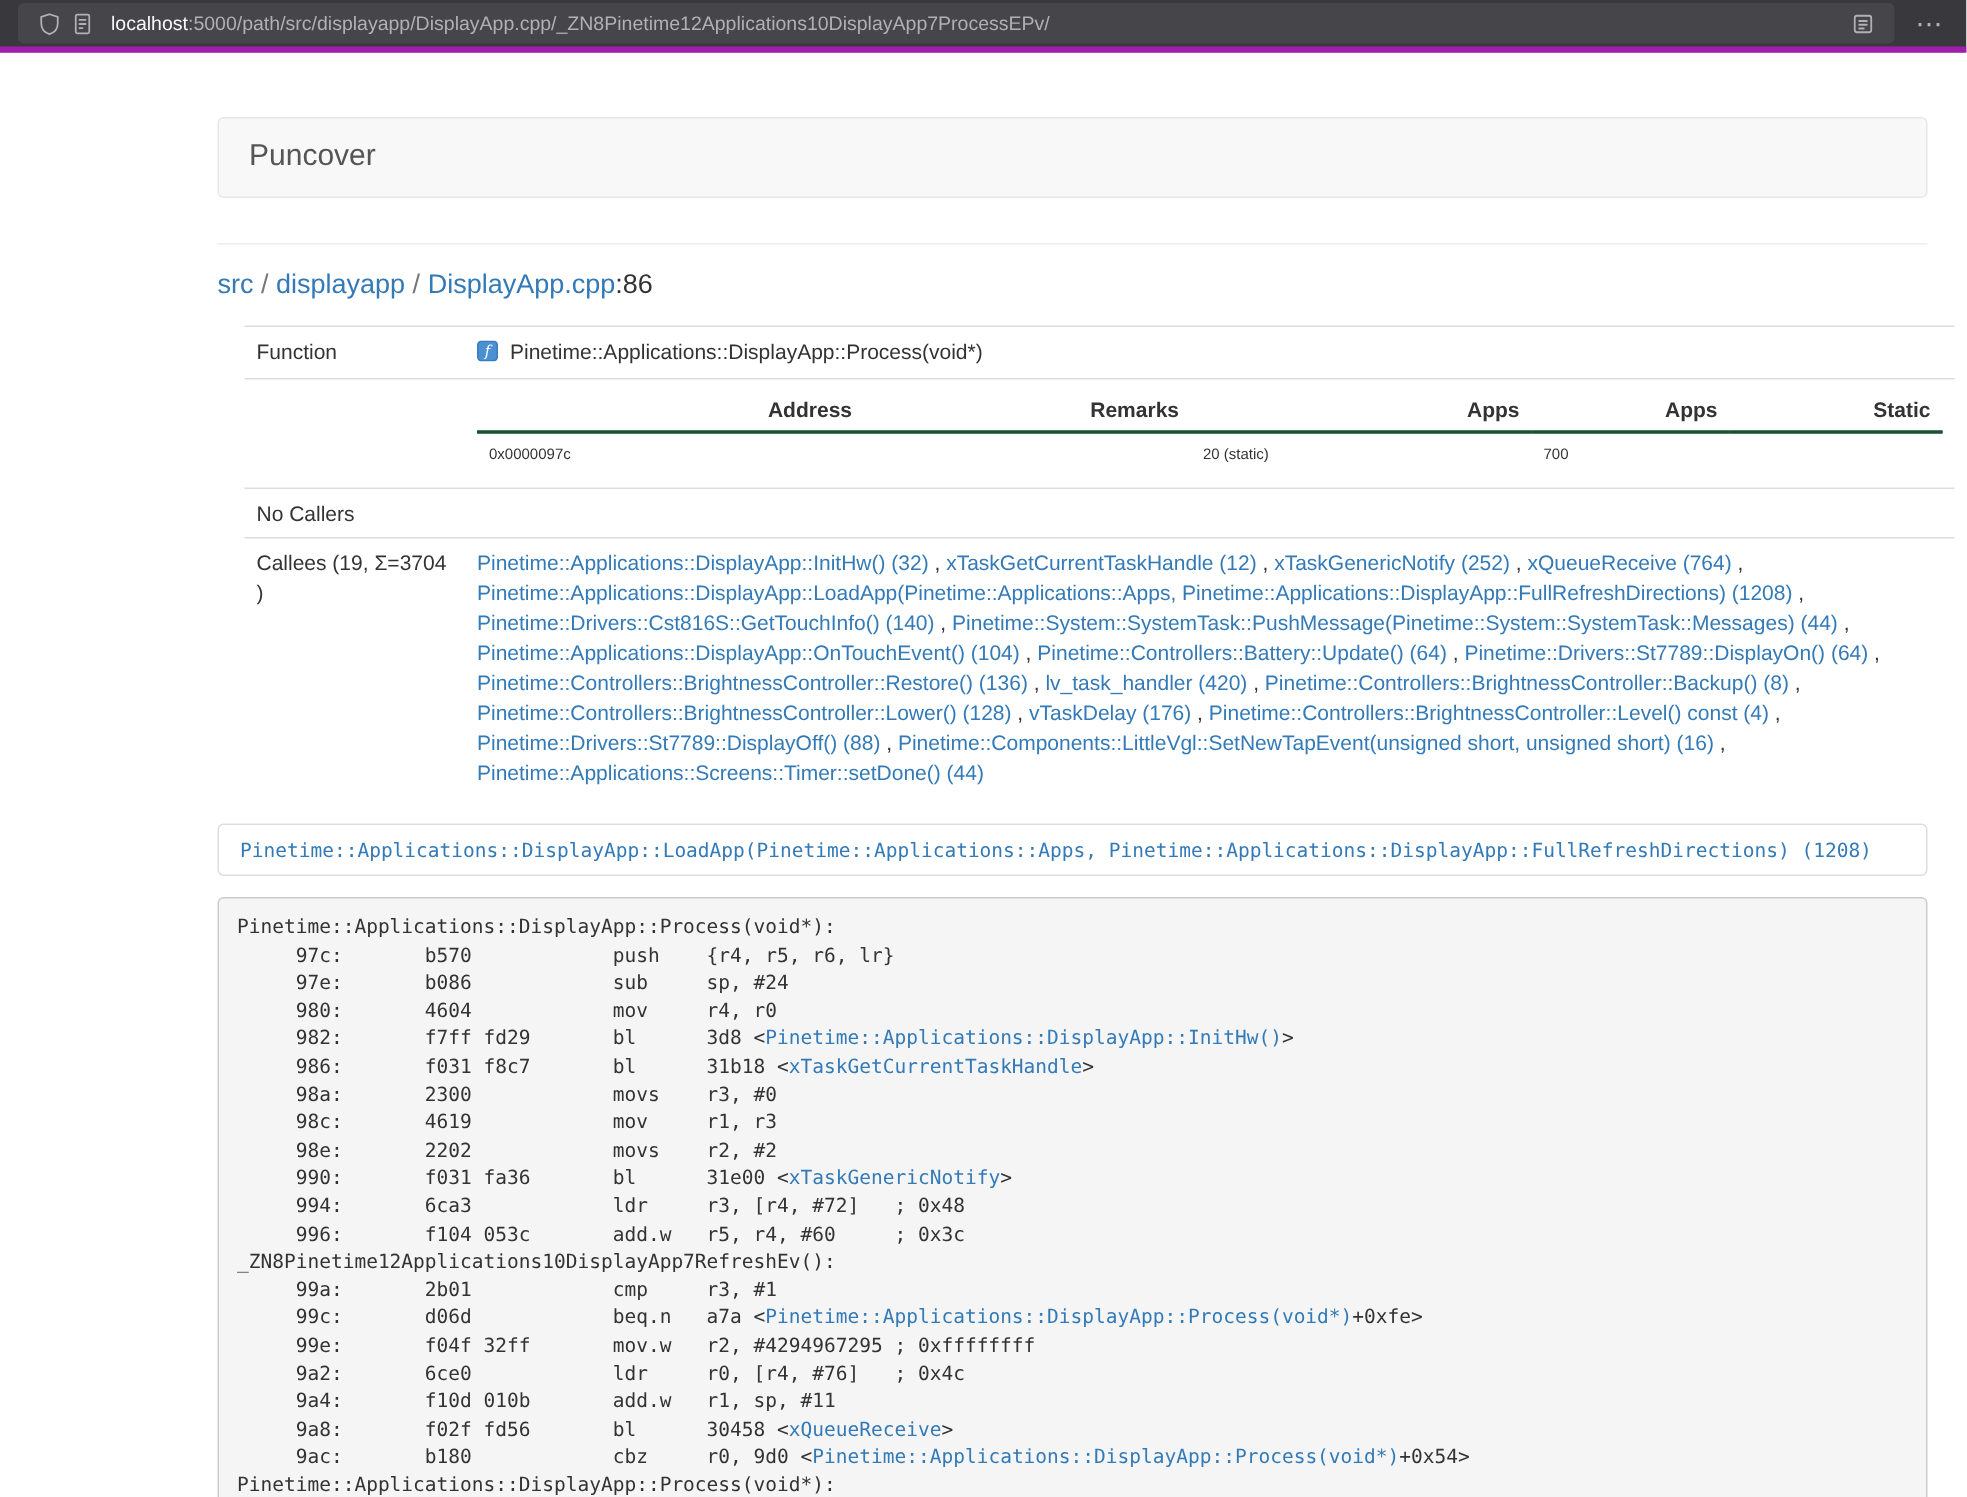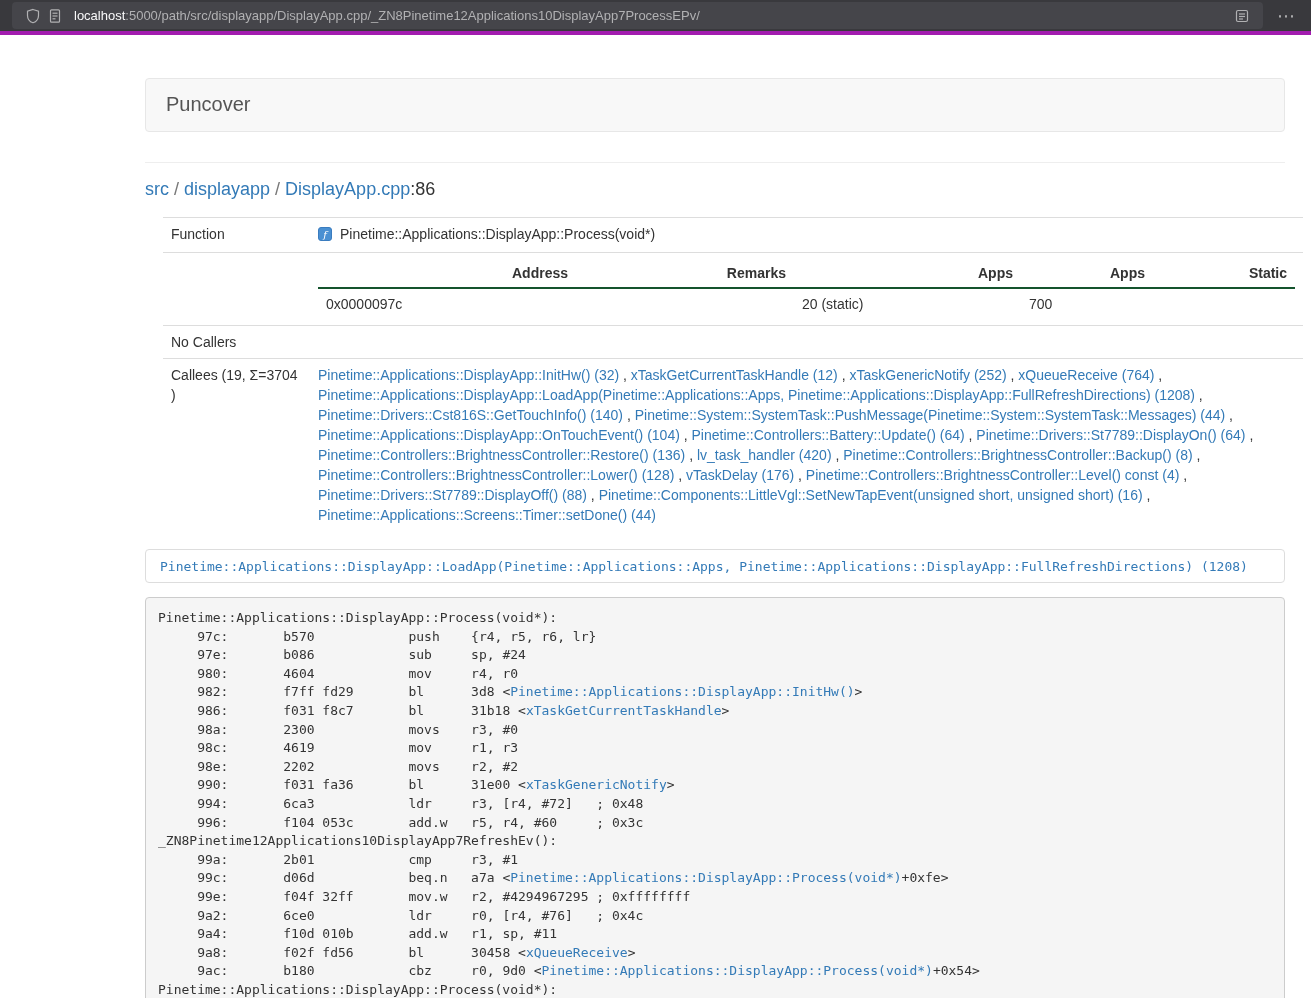--- a/index.html
+++ b/index.html
@@ -46,21 +46,21 @@
   td.row-label { width:147px; }
   .fn-cell { white-space:nowrap; }
   .fn-icon { display:inline-block; vertical-align:-2px; margin-right:8px; }
   .fn-name { color:#333; }
 
   table.inner-table { width:100%; border-collapse:collapse; }
   table.inner-table th {
     text-align:right; font-weight:bold; font-size:14px; line-height:18px;
     padding:5px 8px; border-bottom:2px solid #14532d; color:#333;
   }
-  table.inner-table td { padding:6px 8px; font-size:14px; line-height:18px; }
+  table.inner-table td { padding:6px 8px; font-size:10px; line-height:18px; }
   .col-address { width:258px; } .col-remarks { width:218px; } .col-stack { width:227px; } .col-code { width:132px; }
 
   .callees-cell { line-height:20px; }
 
   
   .panel {
     border:1px solid #ddd; border-radius:4px; padding:8px 14px; margin:14px 0;
   }
   .panel a { font-family:"DejaVu Sans Mono", monospace; font-size:13px; }
 

